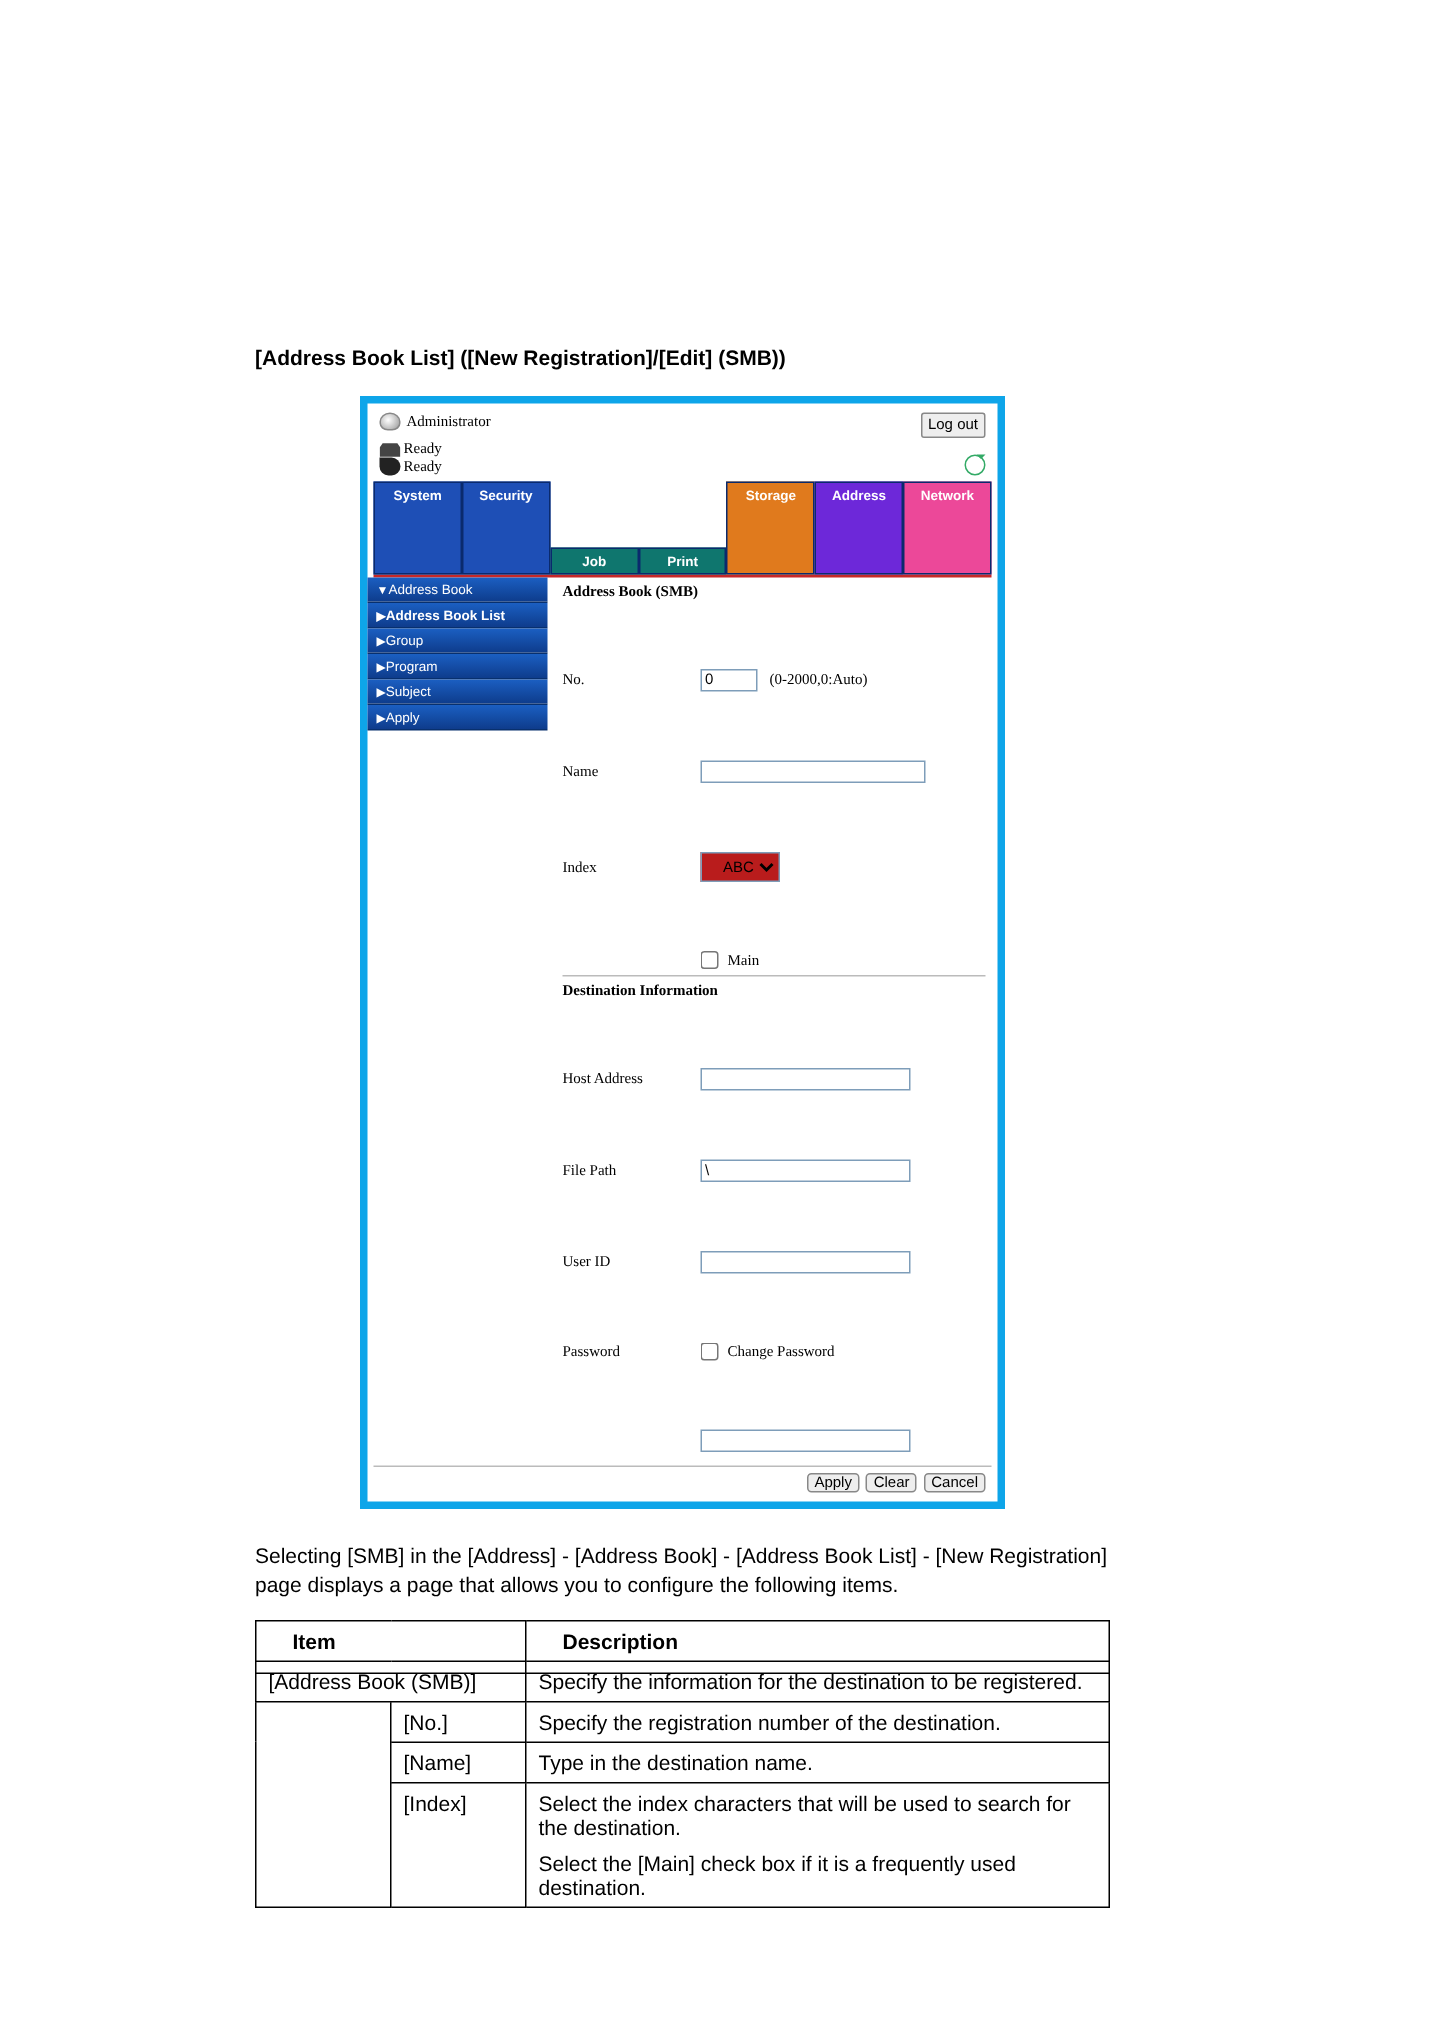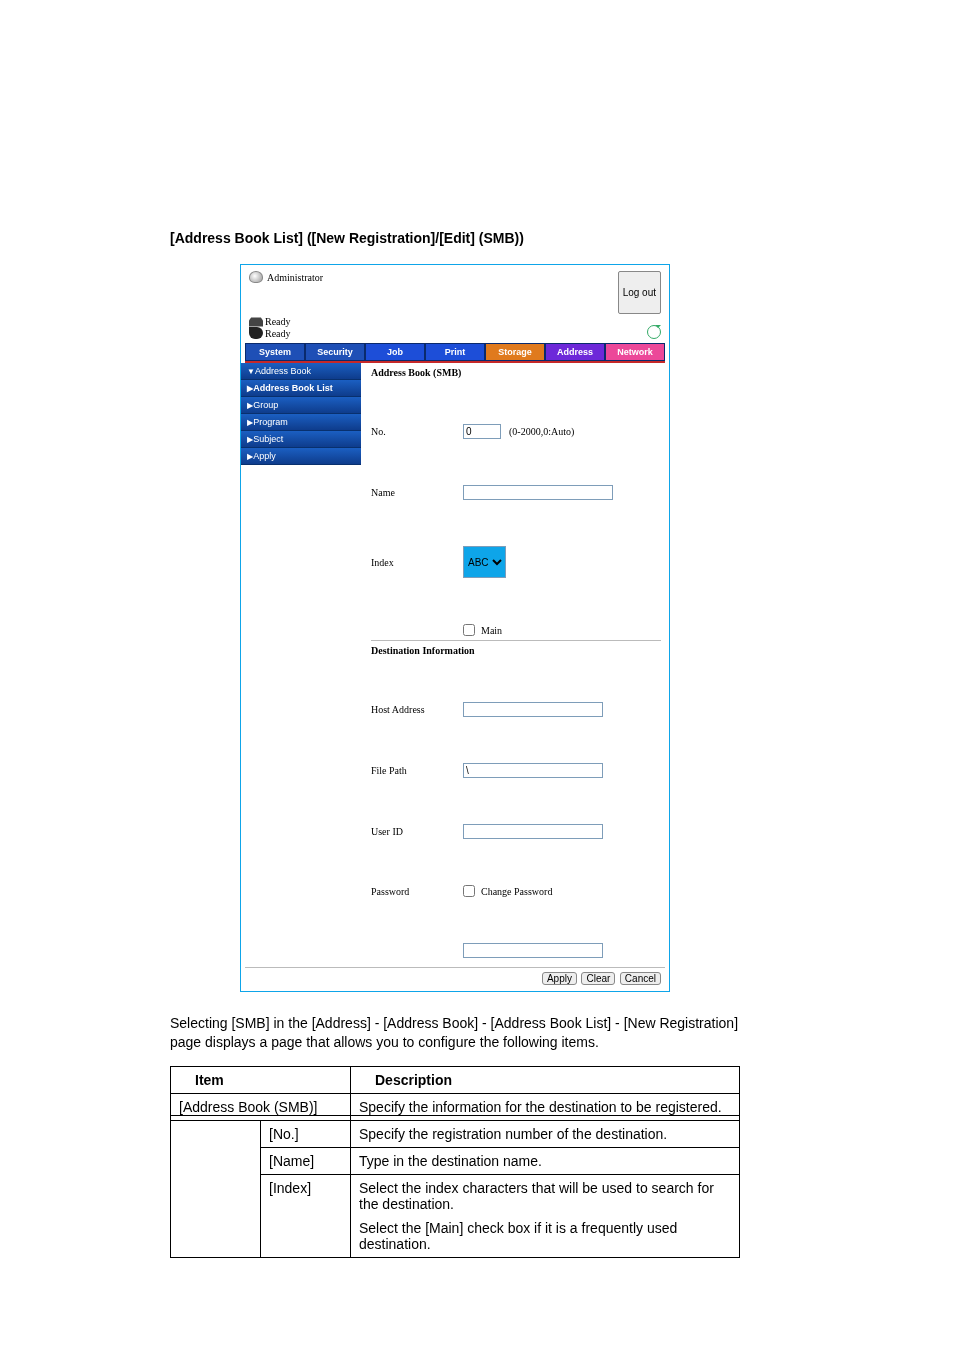--- a/index.html
+++ b/index.html
@@ -19,41 +19,41 @@
   }
   .section-title {
     font-weight: bold;
     font-size: 14px;
     margin-bottom: 18px;
   }
   
   .shot {
     width: 430px;
     margin: 0 auto 22px;
-    border: 1px solid #0ea5e9;
+    border: 5px solid #0ea5e9;
     background: #fff;
     font-size: 10px;
     font-family: "Times New Roman", serif;
   }
   .shot-top {
     display: flex;
     justify-content: space-between;
     align-items: flex-start;
     padding: 6px 8px 0 8px;
   }
   .admin-label { display: flex; align-items: center; gap: 4px; }
   .admin-icon {
     width: 14px; height: 12px;
     background: radial-gradient(circle at 40% 40%, #fff 0%, #999 100%);
     border-radius: 50% 50% 40% 40%;
     border: 1px solid #888;
   }
   .logout-btn {
     font: 10px Arial, sans-serif;
-    padding: 15px 4px;
+    padding: 2px 4px;
     border: 1px solid #888;
     border-radius: 2px;
     background: #eee;
     cursor: pointer;
   }
   .status-row {
     display: flex;
     justify-content: space-between;
     align-items: flex-end;
     padding: 2px 8px 4px 8px;
@@ -81,21 +81,21 @@
   }
   .tab {
     flex: 1;
     text-align: center;
     font: bold 9px Arial, sans-serif;
     color: #fff;
     padding: 3px 0;
     border: 1px solid #0a2a6d;
   }
   .tab.blue   { background: #1e4fb6; }
-  .tab.green  { background: #1d4ed8; }
+  .tab.green  { background: #0f766e; margin-top: 44px; }
   .tab.orange { background: #e07a1d; }
   .tab.red    { background: #6d28d9; }
   .tab.yellow { background: #ec4899; }
   .tabs-rule { border: 0; border-top: 2px solid #c62828; margin: 0 4px; }
 
   .shot-body { display: flex; }
   .side {
     width: 120px;
     flex: none;
   }
@@ -120,22 +120,23 @@
     height: 15px;
     padding: 0 2px;
     background: #fff;
   }
   .w40  { width: 38px; }
   .w150 { width: 140px; }
   .w160 { width: 150px; }
   .sel {
     font: 10px Arial, sans-serif;
     border: 1px solid #7e9db9;
-    background: #0ea5e9;
-    height: 32px;
+    background: #b91c1c;
+    height: 20px;
+    padding-left: 10px;
   }
   .hint { margin-left: 2px; }
   .section-rule { border: 0; border-top: 1px solid #bbb; margin: 4px 0; }
   .buttons-row { text-align: right; padding: 4px 8px 6px; }
   .sm-btn {
     font: 10px Arial, sans-serif;
     border: 1px solid #888;
     border-radius: 3px;
     background: #eee;
     padding: 0 4px;

